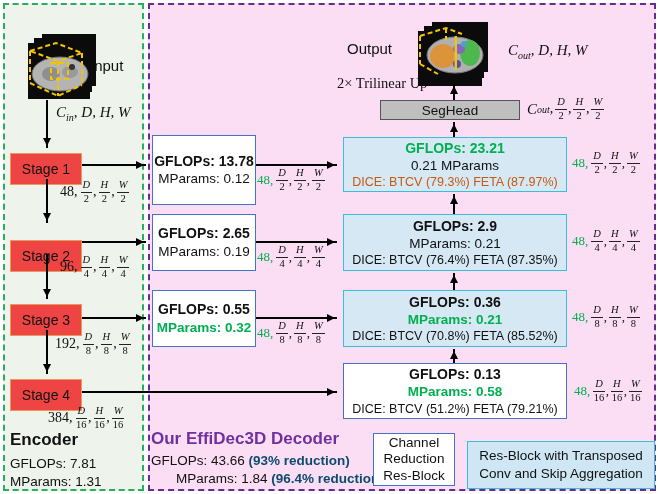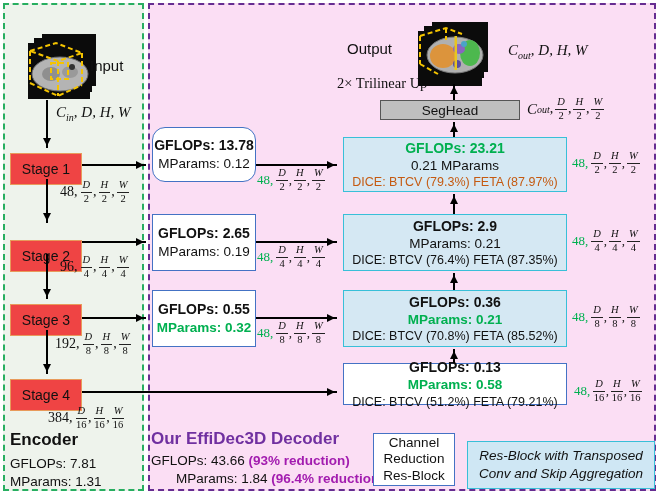--- a/index.html
+++ b/index.html
@@ -16,21 +16,21 @@
   .decblock{left:343px;width:224px;background:#d5e8f3;border:1.5px solid #38bfd8;line-height:1.3;}
   .decblock.white{background:#fff;border-color:#4472c4;}
   .seghead{left:380px;top:100px;width:140px;height:20px;background:#bfbfbf;border:1.2px solid #555;font-size:13.5px;}
 
   .gfl{font-weight:bold;font-size:14px;}
   .mp{font-size:13.5px;}
   .mpb{font-weight:bold;}
   .dice{font-size:12.5px;}
   .green{color:#00b050;}
   .orange{color:#c55a11;}
-  .red{color:#a21caf;font-weight:bold;}
+  .red{color:#0c4a6e;font-weight:bold;}
 
   .lbl{position:absolute;white-space:nowrap;}
   .serif{font-family:"Liberation Serif",serif;}
   .ital{font-style:italic;}
   .mvar{font-family:"Liberation Serif",serif;font-style:italic;}
   sub{font-family:"Liberation Serif",serif;font-style:italic;font-size:10px;}
 
   .dims{position:absolute;display:flex;align-items:center;white-space:nowrap;
         font-family:"Liberation Serif",serif;font-size:14px;}
   .dims .ch{margin-right:2px;}
@@ -42,21 +42,21 @@
   .fd{display:block;font-family:"Liberation Serif",serif;font-size:10.5px;padding-top:1px;}
   .fsep{margin:0 1px 0 0;}
 
   .hd1{font-weight:bold;font-size:17px;}
   #decoder-title{color:#7030a0;font-weight:bold;font-size:17px;}
   .stat{font-size:13.5px;}
 
   #legend-channel{left:373px;top:433px;width:82px;height:53px;background:#fff;
                   border:1.5px solid #4472c4;font-size:13.5px;line-height:1.22;}
   #legend-resblock{left:467px;top:441px;width:188px;height:48px;background:#cfe7f4;
-                   border:1.5px solid #38bfd8;font-size:13.5px;line-height:1.35;font-style:italic;}
+                   border:1.5px solid #38bfd8;font-size:13.5px;line-height:1.35;}
 
   .ar{position:absolute;}
   .ar.h{height:0;border-top:2px solid #000;}
   .ar.h::after{content:"";position:absolute;right:-2px;top:-5px;width:0;height:0;
                border:4px solid transparent;border-left:8px solid #000;}
   .ar.v{width:0;border-left:2px solid #000;}
   .ar.v.down::after{content:"";position:absolute;bottom:-2px;left:-5px;width:0;height:0;
                     border:4px solid transparent;border-top:8px solid #000;}
   .ar.v.up::after{content:"";position:absolute;top:-2px;left:-5px;width:0;height:0;
                   border:4px solid transparent;border-bottom:8px solid #000;}
@@ -180,21 +180,21 @@
           <span class="fn">W</span>
           <span class="fd">16</span>
         </span>
       </span>
   </div>
 
   <div class="lbl hd1" style="left:10px;top:430px;">Encoder</div>
   <div class="lbl stat" style="left:10px;top:456px;">GFLOPs: 7.81</div>
   <div class="lbl stat" style="left:10px;top:474px;">MParams: 1.31</div>
 
-  <div class="box crblock" style="top:127px;height:55px;border-radius:13px;">
+  <div class="box crblock" style="top:135px;height:70px;">
     <div class="gfl">GFLOPs: 13.78</div>
     <div class="mp">MParams: 0.12</div>
   </div>
   <div class="box crblock" style="top:214px;height:57px;">
     <div class="gfl">GFLOPs: 2.65</div>
     <div class="mp">MParams: 0.19</div>
   </div>
   <div class="box crblock" style="top:290px;height:57px;">
     <div class="gfl">GFLOPs: 0.55</div>
     <div class="mp mpb green">MParams: 0.32</div>
@@ -266,21 +266,21 @@
   <div class="box decblock" style="top:214px;height:57px;">
     <div class="gfl">GFLOPs: 2.9</div>
     <div class="mp">MParams: 0.21</div>
     <div class="dice">DICE: BTCV (76.4%) FETA (87.35%)</div>
   </div>
   <div class="box decblock" style="top:290px;height:57px;">
     <div class="gfl">GFLOPs: 0.36</div>
     <div class="mp mpb green">MParams: 0.21</div>
     <div class="dice">DICE: BTCV (70.8%) FETA (85.52%)</div>
   </div>
-  <div class="box decblock white" style="top:363px;height:42px;">
+  <div class="box decblock white" style="top:363px;height:56px;">
     <div class="gfl">GFLOPs: 0.13</div>
     <div class="mp mpb green">MParams: 0.58</div>
     <div class="dice">DICE: BTCV (51.2%) FETA (79.21%)</div>
   </div>
 
   <div class="dims small" style="left:572px;top:151px;">
     <span class="ch green">48,</span>
     <span class="fracs">
         <span class="frac">
           <span class="fn">D</span>

